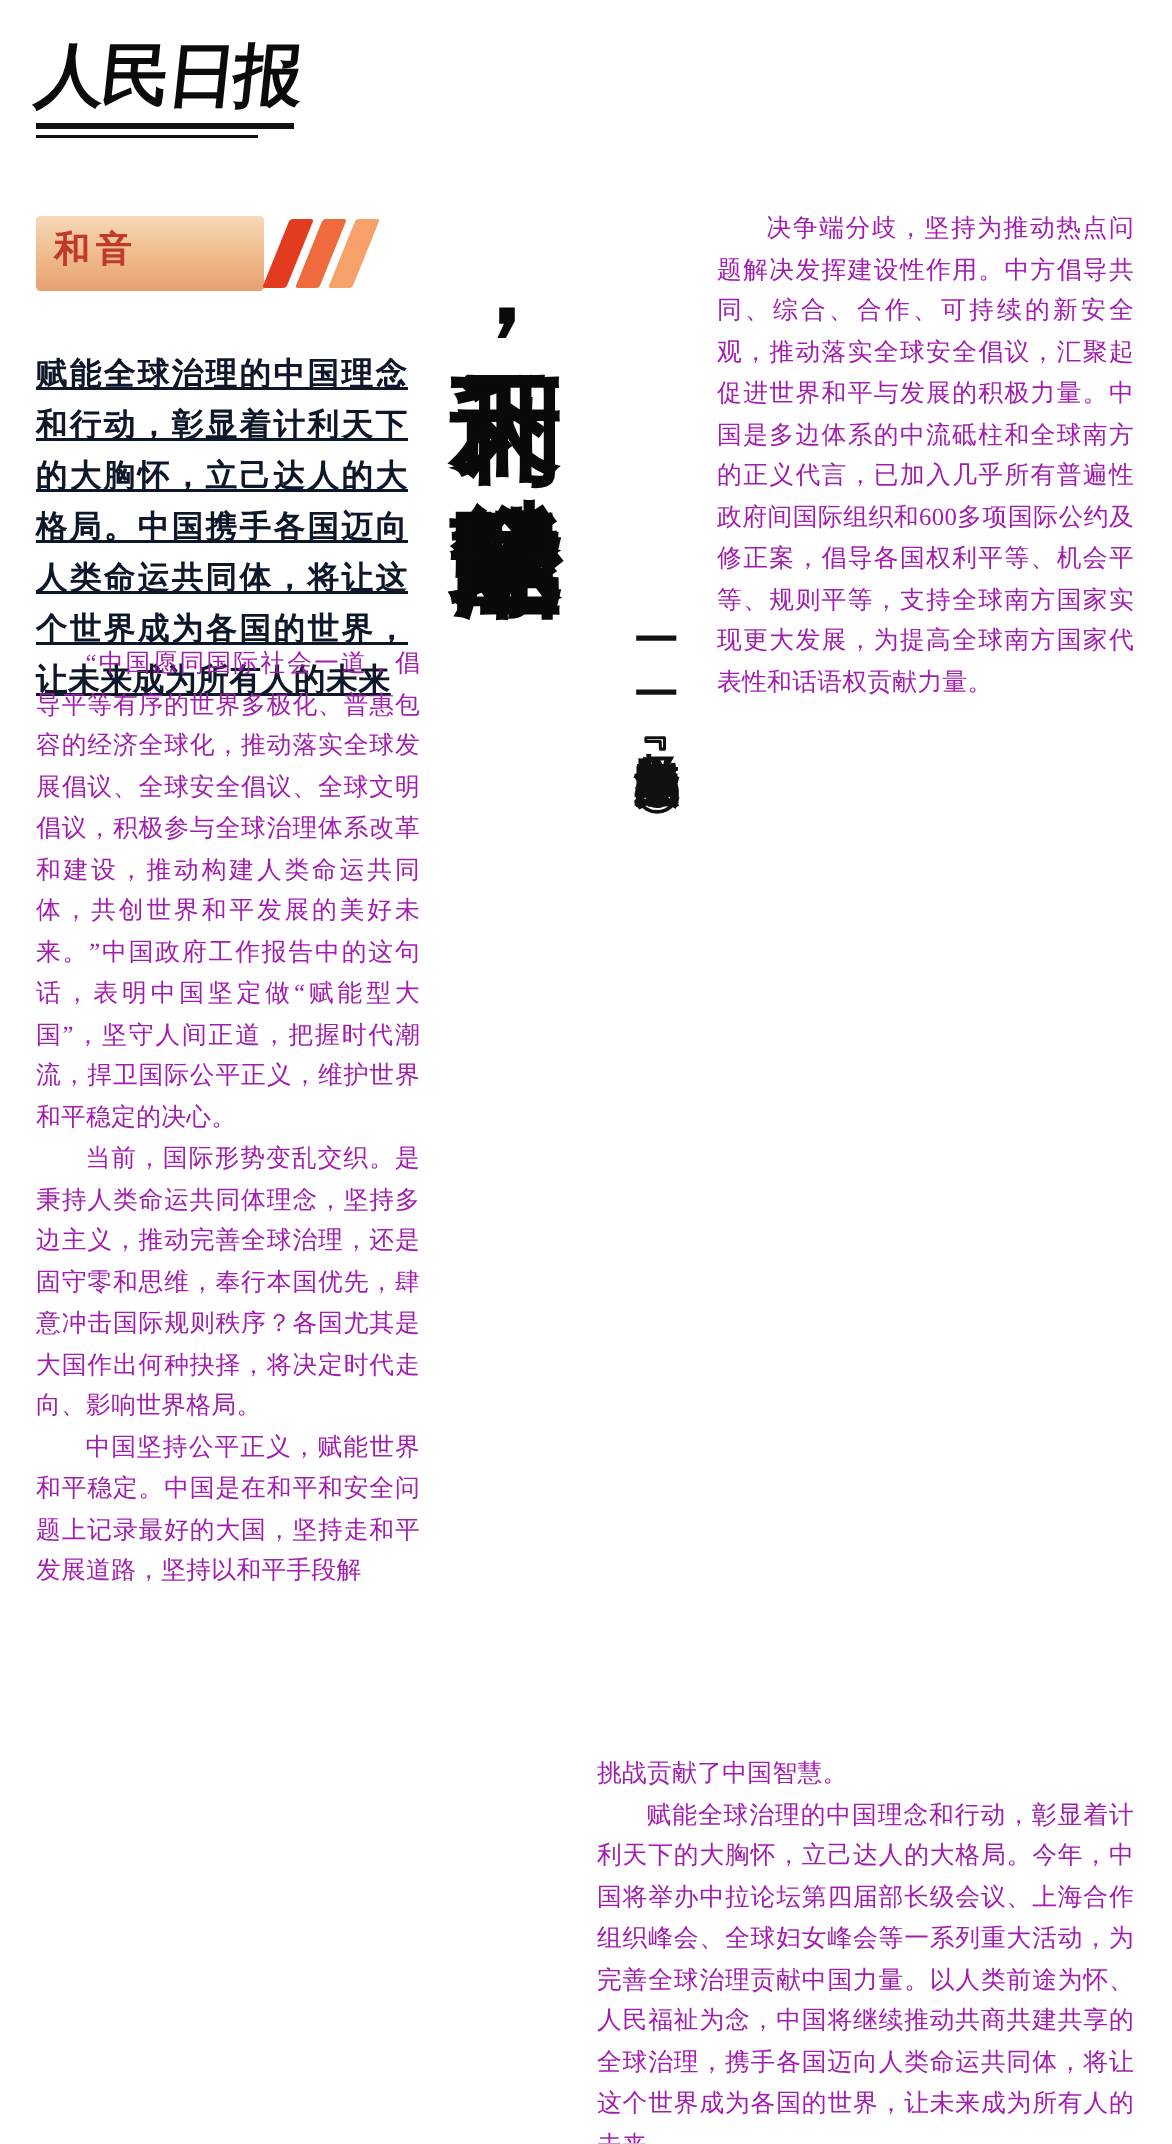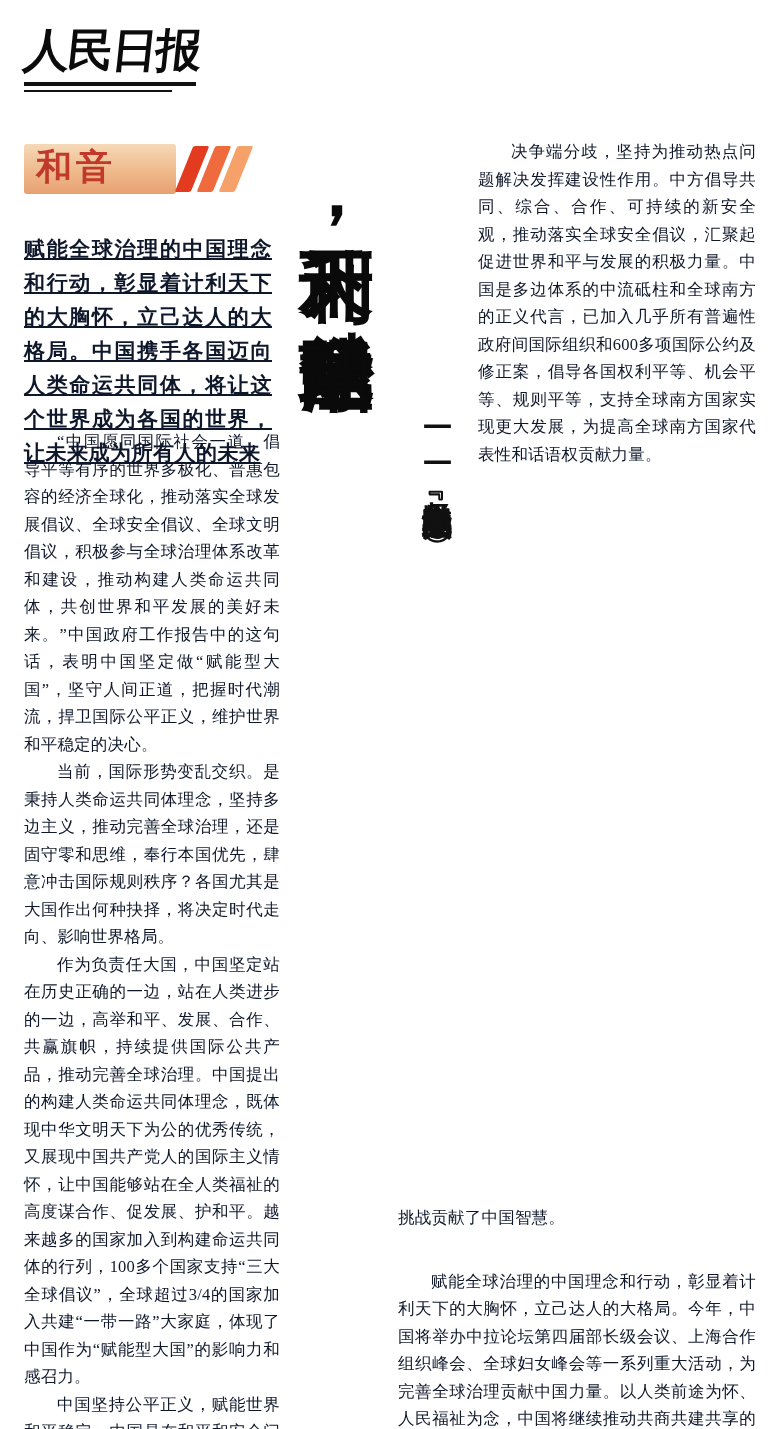--- a/index.html
+++ b/index.html
@@ -75,21 +75,21 @@
     width: 152px;
     height: 50px;
     background: linear-gradient(180deg, #f6d9b8 0%, #efb98b 55%, #e8a072 100%);
     border-radius: 3px;
   }
   .heyin-text {
     position: absolute;
     left: 12px;
     top: 6px;
     font-family: "DejaVu Serif", serif;
-    font-size: 36px;
+    font-size: 24px;
     font-weight: bold;
     color: #c0392b;
     letter-spacing: 4px;
     line-height: 40px;
   }
   .heyin-stripe {
     position: absolute;
     top: 6px;
     width: 16px;
     height: 46px;
@@ -148,21 +148,21 @@
     color: #111111;
     white-space: nowrap;
   }
 
   
   .col {
     position: absolute;
     font-size: 16.5px;
     line-height: 27.5px;
     text-align: justify;
-    color: #0f172a;
+    color: #a21caf;
     letter-spacing: 0.2px;
   }
   .col p {
     margin: 0;
     text-indent: 2em;
   }
   .col-left {
     left: 24px;
     top: 300px;
     width: 256px;
@@ -170,21 +170,21 @@
   .col-right {
     left: 478px;
     top: 10px;
     width: 278px;
   }
   .col-bottom {
     left: 398px;
     top: 1040px;
     width: 358px;
   }
-  .col-bottom p { text-indent: 2em; margin-top: 36px; }
+  .col-bottom p { text-indent: 2em; }
 </style>
 </head>
 <body>
 
 <div class="masthead">
   <div class="masthead-title">人民日报</div>
   <div class="masthead-rule"></div>
   <div class="masthead-rule2"></div>
 </div>
 
@@ -199,21 +199,20 @@
   </div>
 
   <div class="lead">赋能全球治理的中国理念和行动，彰显着计利天下的大胸怀，立己达人的大格局。中国携手各国迈向人类命运共同体，将让这个世界成为各国的世界，让未来成为所有人的未来</div>
 
   <div class="headline">计利天下，赋能全球治理</div>
   <div class="subheadline">——坚定做『赋能型大国』⑧</div>
 
   <div class="col col-left">
     <p>“中国愿同国际社会一道，倡导平等有序的世界多极化、普惠包容的经济全球化，推动落实全球发展倡议、全球安全倡议、全球文明倡议，积极参与全球治理体系改革和建设，推动构建人类命运共同体，共创世界和平发展的美好未来。”中国政府工作报告中的这句话，表明中国坚定做“赋能型大国”，坚守人间正道，把握时代潮流，捍卫国际公平正义，维护世界和平稳定的决心。</p>
     <p>当前，国际形势变乱交织。是秉持人类命运共同体理念，坚持多边主义，推动完善全球治理，还是固守零和思维，奉行本国优先，肆意冲击国际规则秩序？各国尤其是大国作出何种抉择，将决定时代走向、影响世界格局。</p>
-    <p>作为负责任大国，中国坚定站在历史正确的一边，站在人类进步的一边，高举和平、发展、合作、共赢旗帜，持续提供国际公共产品，推动完善全球治理。中国提出的构建人类命运共同体理念，既体现中华文明天下为公的优秀传统，又展现中国共产党人的国际主义情怀，让中国能够站在全人类福祉的高度谋合作、促发展、护和平。越来越多的国家加入到构建命运共同体的行列，100多个国家支持“三大全球倡议”，全球超过3/4的国家加入共建“一带一路”大家庭，体现了中国作为“赋能型大国”的影响力和感召力。</p>
     <p>中国坚持公平正义，赋能世界和平稳定。中国是在和平和安全问题上记录最好的大国，坚持走和平发展道路，坚持以和平手段解</p>
   </div>
 
   <div class="col col-right">
     <p>决争端分歧，坚持为推动热点问题解决发挥建设性作用。中方倡导共同、综合、合作、可持续的新安全观，推动落实全球安全倡议，汇聚起促进世界和平与发展的积极力量。中国是多边体系的中流砥柱和全球南方的正义代言，已加入几乎所有普遍性政府间国际组织和600多项国际公约及修正案，倡导各国权利平等、机会平等、规则平等，支持全球南方国家实现更大发展，为提高全球南方国家代表性和话语权贡献力量。</p>
   </div>
 
   <div class="col col-bottom">
     <p style="text-indent:0">挑战贡献了中国智慧。</p>
     <p>赋能全球治理的中国理念和行动，彰显着计利天下的大胸怀，立己达人的大格局。今年，中国将举办中拉论坛第四届部长级会议、上海合作组织峰会、全球妇女峰会等一系列重大活动，为完善全球治理贡献中国力量。以人类前途为怀、人民福祉为念，中国将继续推动共商共建共享的全球治理，携手各国迈向人类命运共同体，将让这个世界成为各国的世界，让未来成为所有人的未来。</p>

